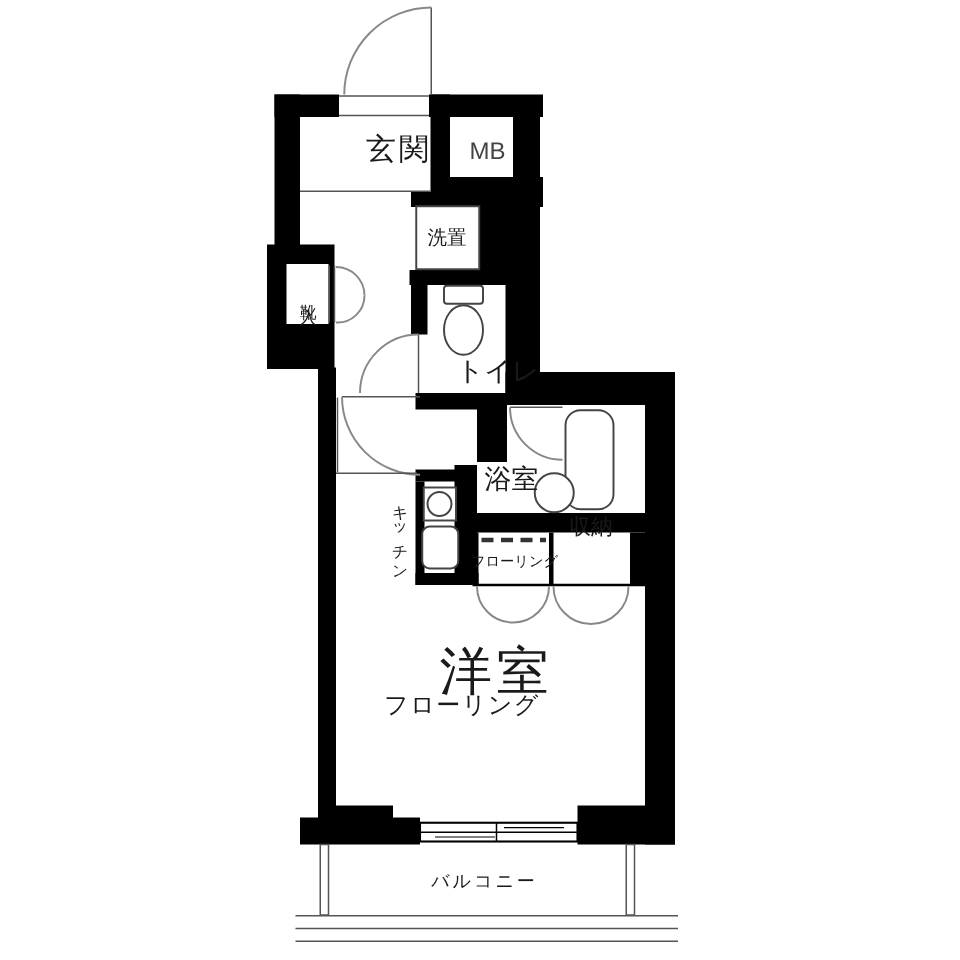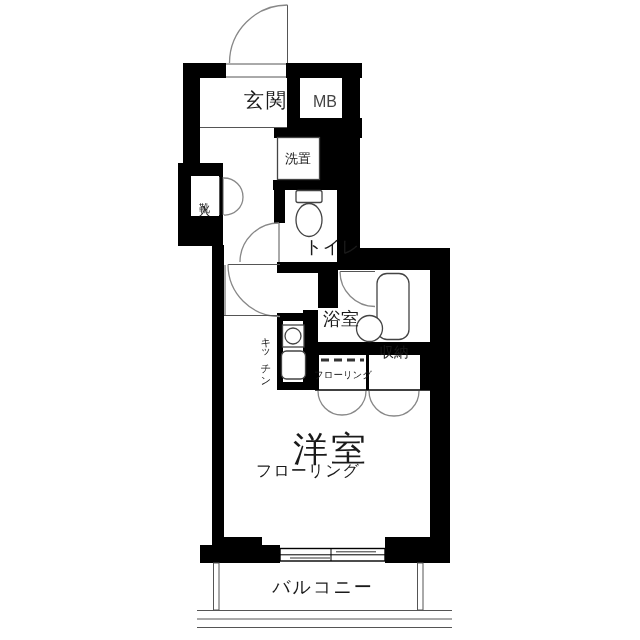--- a/index.html
+++ b/index.html
@@ -139,15 +139,15 @@
   <div class="lbl" style="left:325px;top:102px;font-size:16px;color:#444">MB</div>
   <div class="lbl" style="left:298px;top:158px;font-size:13px">洗置</div>
   <div class="lbl v" style="left:204px;top:196px;font-size:11px">靴入</div>
   <div class="lbl" style="left:332px;top:247px;font-size:18px">トイレ</div>
   <div class="lbl" style="left:341px;top:319px;font-size:18px">浴室</div>
   <div class="lbl v" style="left:266px;top:356px;font-size:10.5px;letter-spacing:1px">キッチン</div>
   <div class="lbl" style="left:343px;top:375px;font-size:9.5px">フローリング</div>
   <div class="lbl" style="left:394px;top:352px;font-size:14.5px">収納</div>
   <div class="lbl" style="left:331px;top:448px;font-size:35px;letter-spacing:3px">洋室</div>
   <div class="lbl" style="left:308px;top:471px;font-size:16px;letter-spacing:1px">フローリング</div>
-  <div class="lbl" style="left:323px;top:587px;font-size:18px;letter-spacing:2px">バルコニー</div>
+  <div class="lbl" style="left:323px;top:587px;font-size:12px;letter-spacing:2px">バルコニー</div>
 
 </div>
 
 </body></html>

